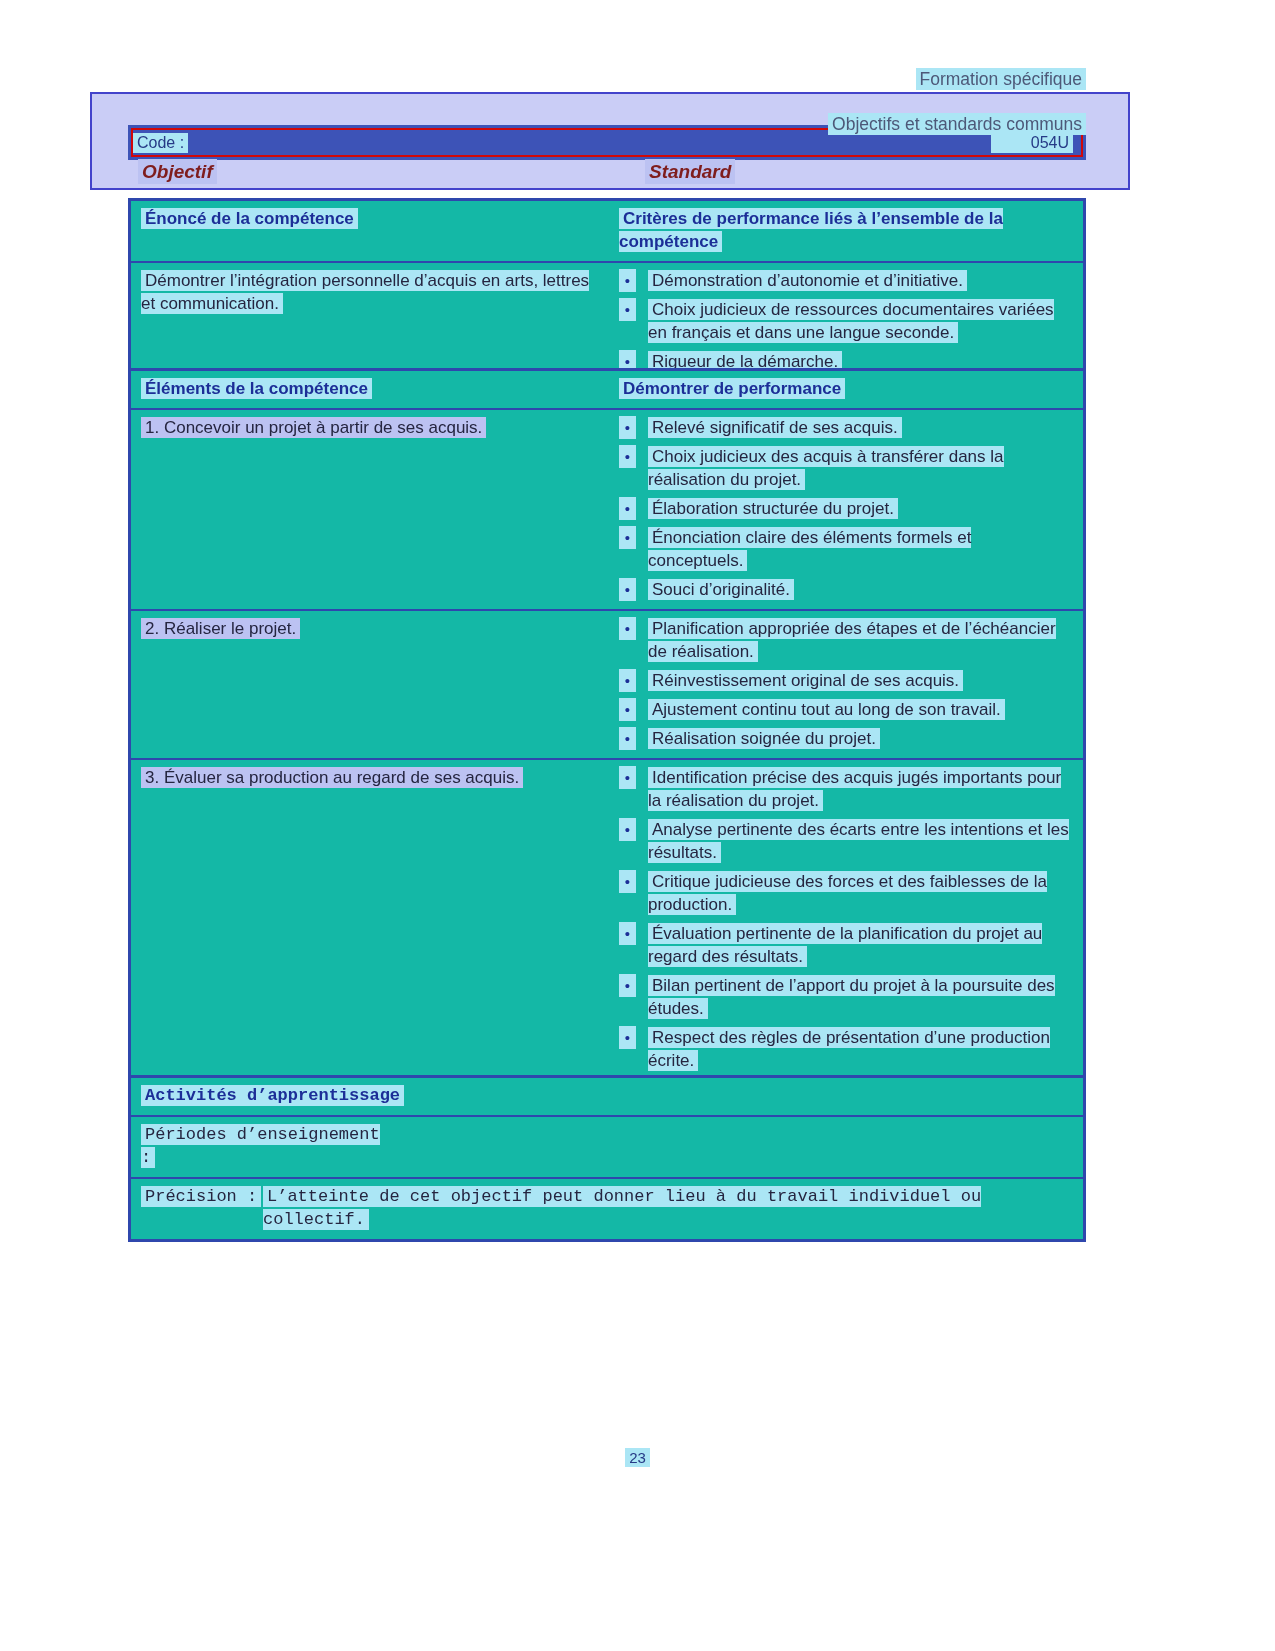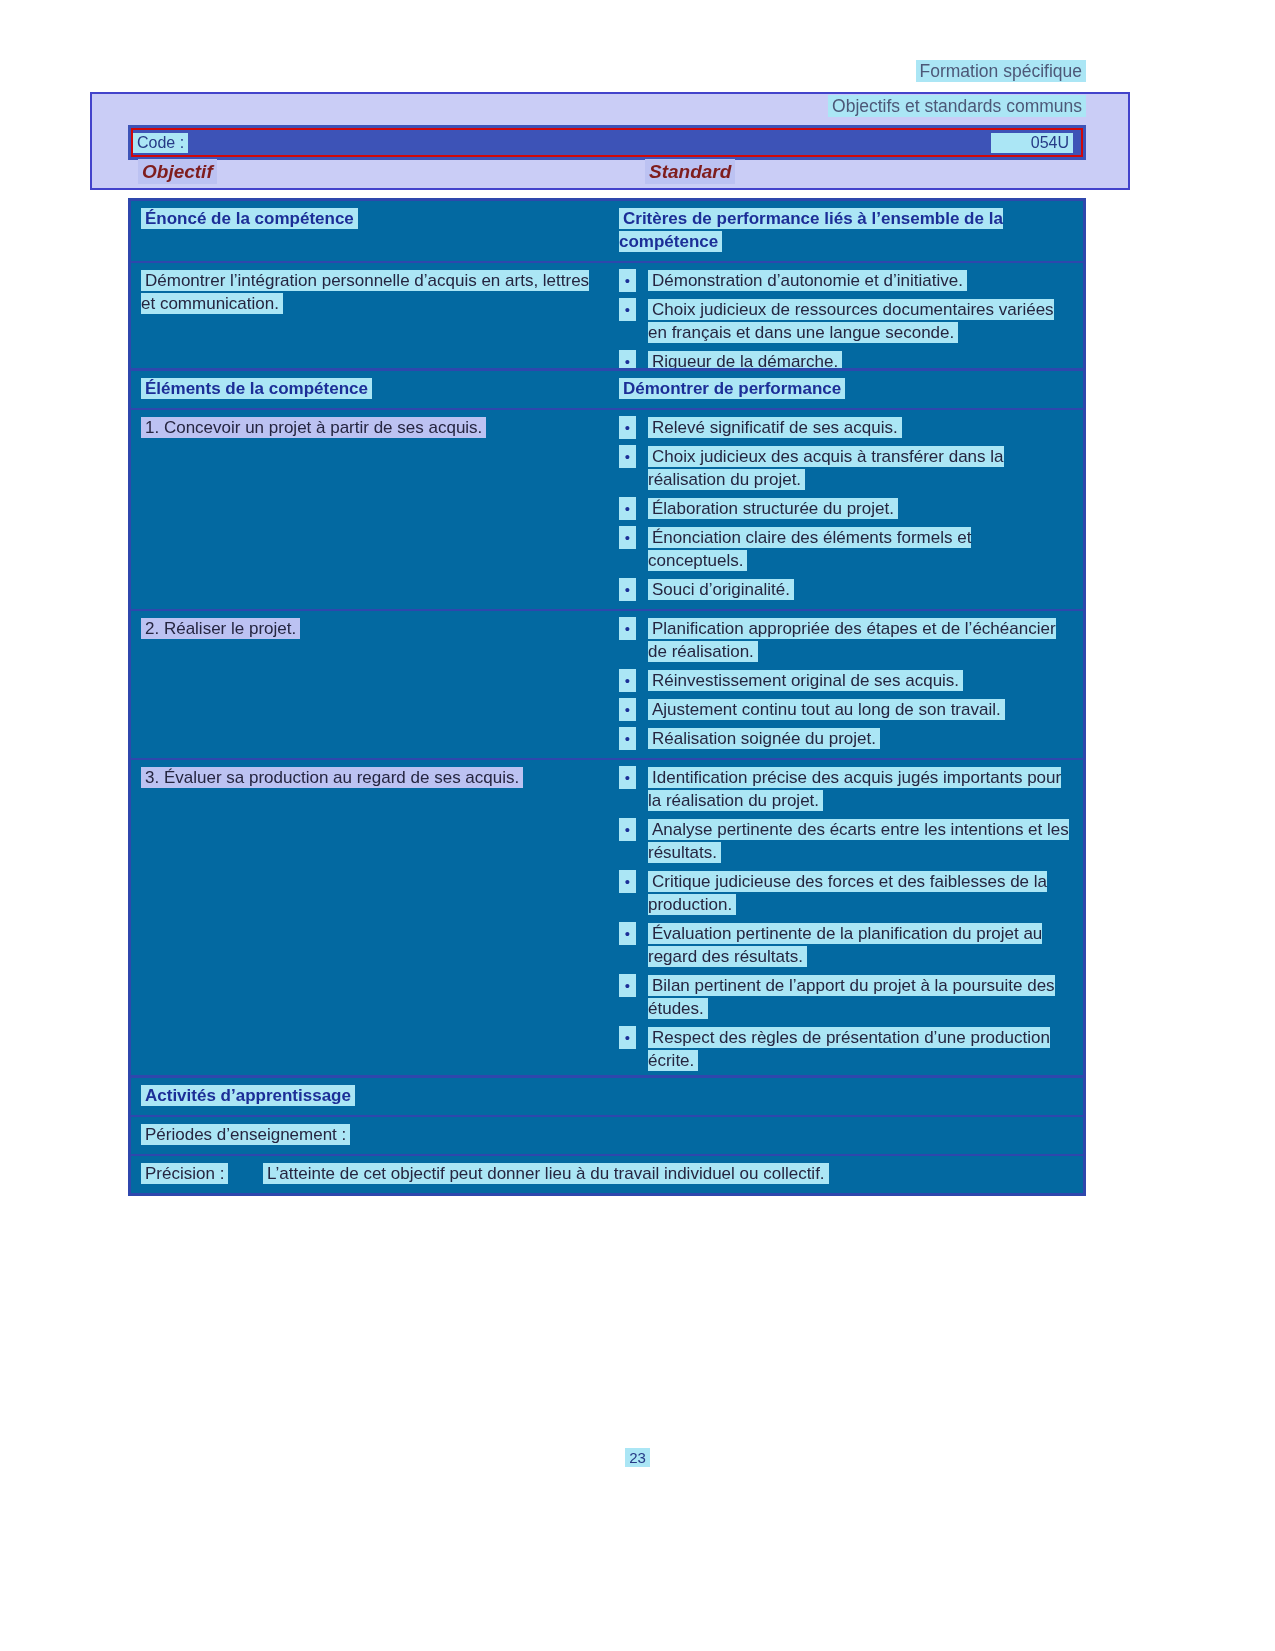--- a/index.html
+++ b/index.html
@@ -8,51 +8,51 @@
     position:relative; width:1275px; height:1651px; margin:0 auto;
     background:#ffffff; font-family:"Liberation Sans", sans-serif;
     color:#252540; font-size:17px; line-height:23px;
   }
   .hl { padding:1px 4px; }
   .cyan { background:#abe6f5; }
   .lav  { background:#bcc2f2; }
   .hb { font-weight:bold; color:#1c2e97; }
 
   .hdr-line { position:absolute; right:189px; text-align:right; font-size:17.5px; color:#4d5878; }
-  .hdr1 { top:60px; }
-  .hdr2 { top:95px; z-index:3; }
+  .hdr1 { top:68px; }
+  .hdr2 { top:113px; z-index:3; }
 
   .header-box {
     position:absolute; left:90px; top:92px; width:1040px; height:98px;
     background:#cacdf6; border:2px solid #4343cb; z-index:1;
   }
   .banner {
     position:absolute; left:131px; top:128px; width:952px; height:29px;
     background:#3d53b7; border:2px solid #d10808;
     box-shadow:0 0 0 3px #3d53b7;
     display:flex; align-items:center; justify-content:space-between;
     padding-right:8px; font-size:16px; line-height:18px; color:#263a86; z-index:2;
   }
   .banner .code-value { margin-left:10px;padding-left:40px; }
 
   .col-title { position:absolute; top:159px; z-index:2; font-size:19px; font-weight:bold; font-style:italic; color:#7f1d1d; }
   .title-obj { left:138px; }
   .title-std { left:636px;margin-left:9px; }
 
   .tbl {
     position:absolute; left:128px; width:958px;
-    border:3px solid #2f47ad; background:#0369a1;
+    border:3px solid #2f47ad; background:#14b8a6;
   }
   .tbl1 { top:198px; } .tbl2 { top:368px; } .tbl3 { top:1075px; }
   .trow { display:flex; }
   .trow + .trow { border-top:2px solid #2f47ad; }
   .tc { padding:6px 10px 8px 10px; }
   .tc.left  { flex:0 0 478px; }
   .tc.right { flex:1; }
-  .tc.full  { flex:1; }
+  .tc.full  { flex:1;font-family:Liberation Mono, monospace; }
 
   .bullet { display:flex; align-items:flex-start; margin-bottom:6px; }
   .bullet:last-child { margin-bottom:0; }
   .bdot { flex:0 0 17px; text-align:center; color:#1c2e97; font-size:15px; line-height:23px;
           background:#abe6f5; margin-right:12px; }
   .btxt { flex:1; }
 
   .act-row { display:flex; align-items:flex-start; }
   .act-label { flex:0 0 252px; }
   .act-label.narrow { flex:0 0 122px; }

